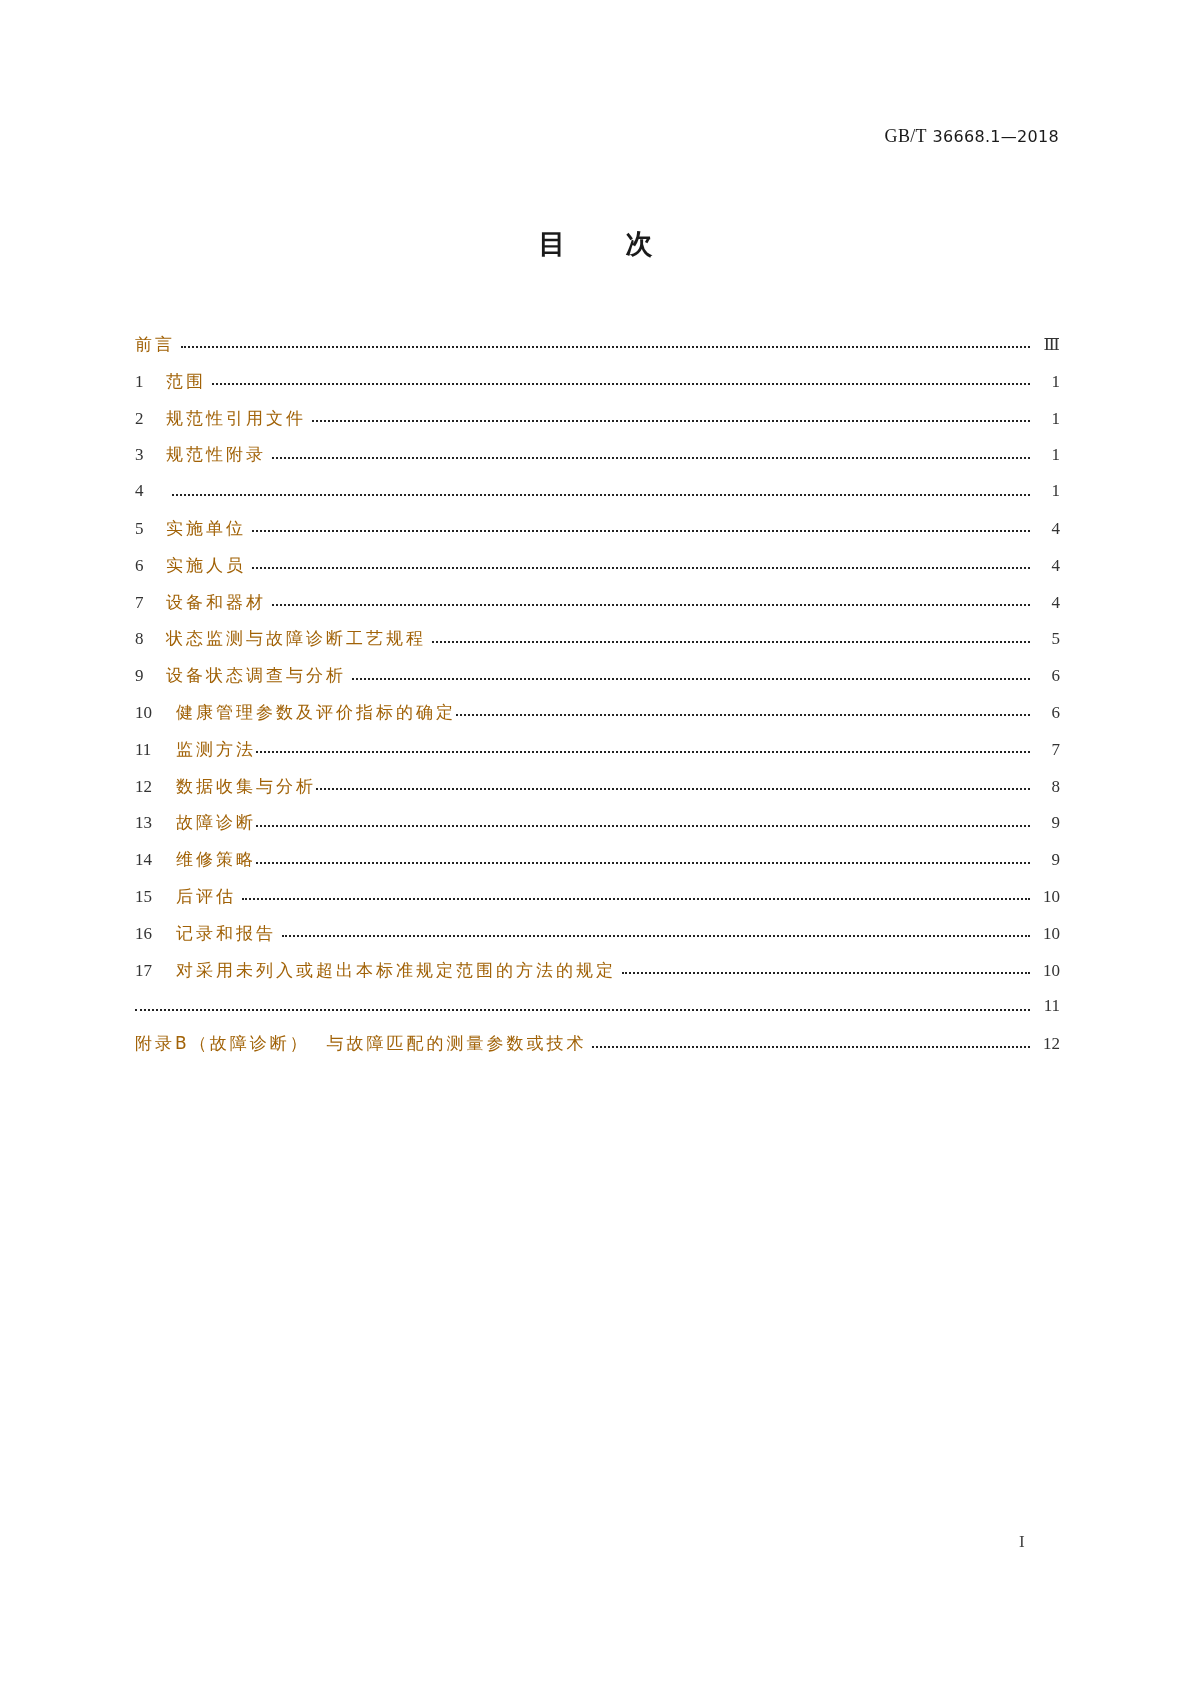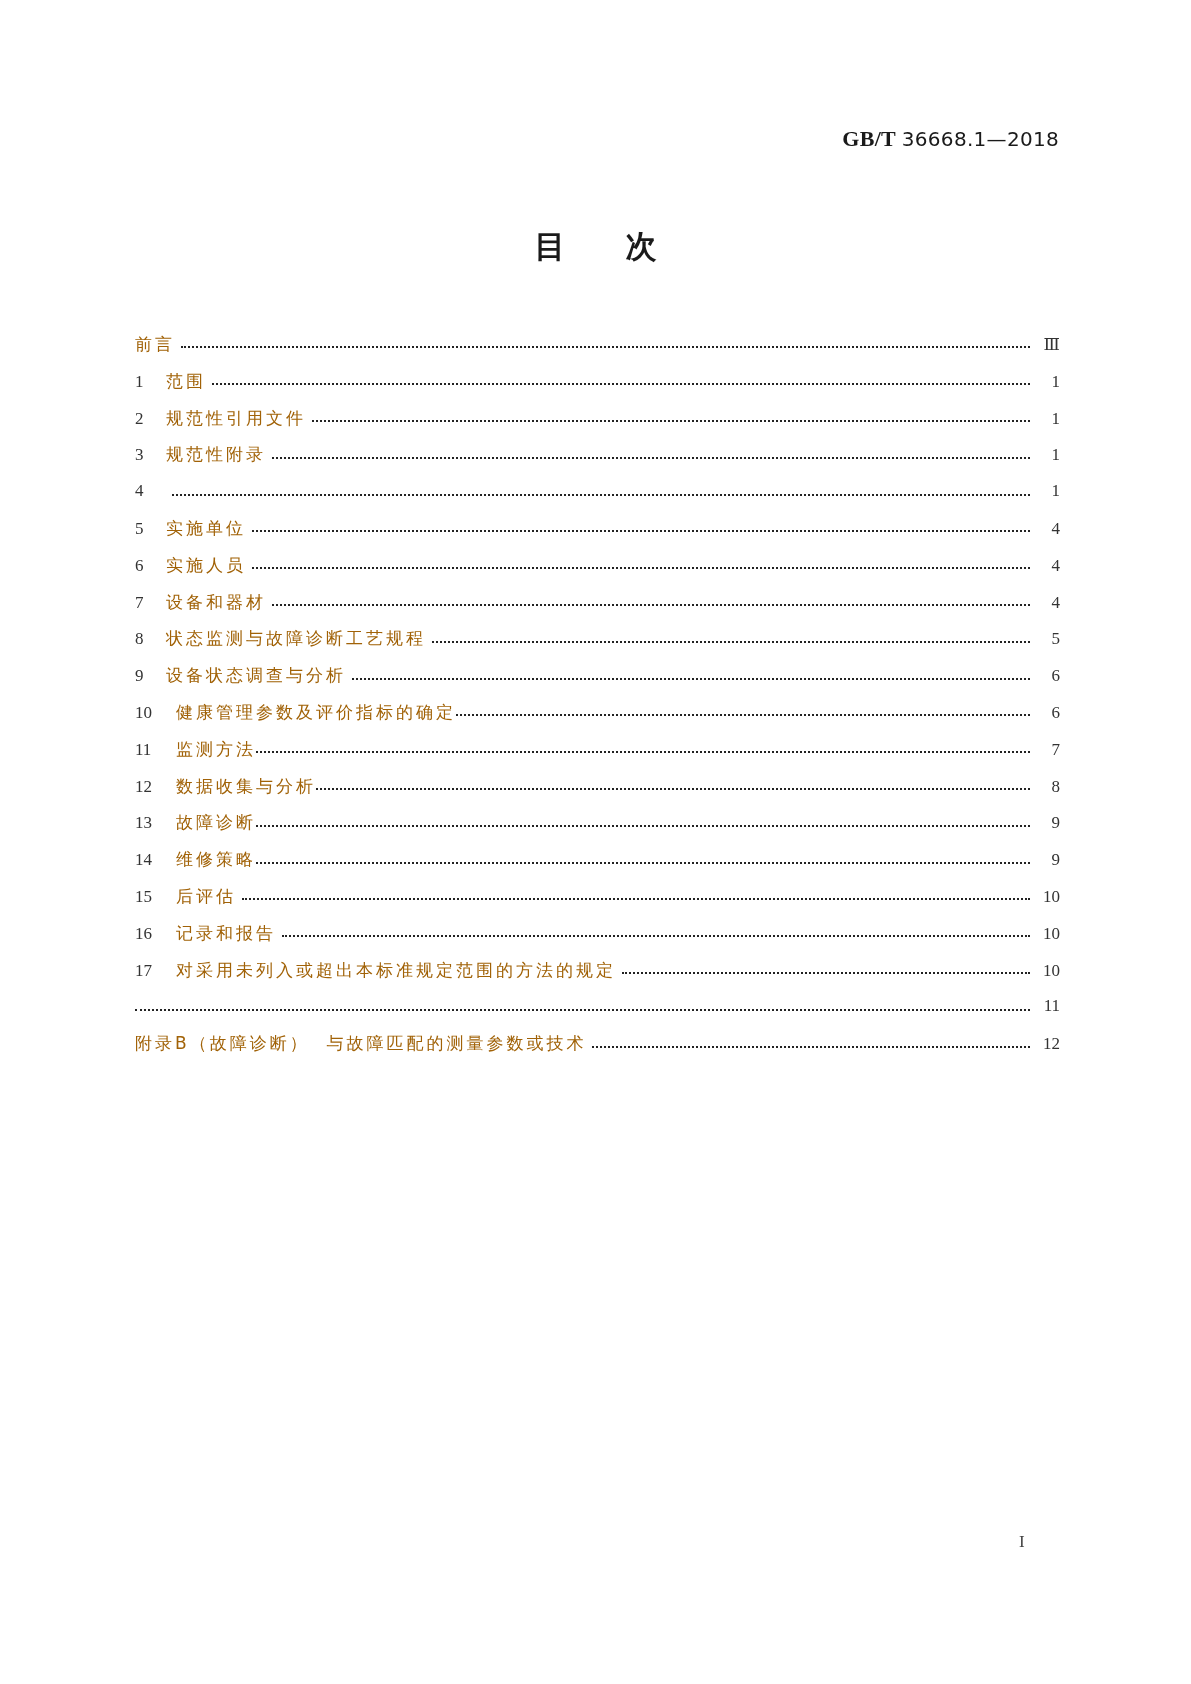--- a/index.html
+++ b/index.html
@@ -18,35 +18,35 @@
     .std-code {
       position: absolute;
       top: 126px;
       right: 132px;
       font-size: 17px;
       letter-spacing: 0.3px;
       white-space: nowrap;
     }
     .std-code .gbt {
       font-family: "Liberation Serif", "DejaVu Serif", serif;
-      font-weight: bold;
-      font-size: 22px;
+      font-weight: normal;
+      font-size: 18px;
     }
     .std-code .num {
       font-family: "DejaVu Sans", "Liberation Sans", sans-serif;
-      font-size: 20px;
+      font-size: 16px;
     }
     .toc-title {
       position: absolute;
       top: 226px;
       left: 0;
       width: 100%;
       text-align: center;
       font-family: "DejaVu Sans", sans-serif;
-      font-size: 31px;
+      font-size: 27px;
       font-weight: bold;
       letter-spacing: 0;
     }
     .toc-title .ch1 { margin-right: 60px; }
     .toc {
       position: absolute;
       top: 326px;
       left: 135px;
       width: 925px;
     }

